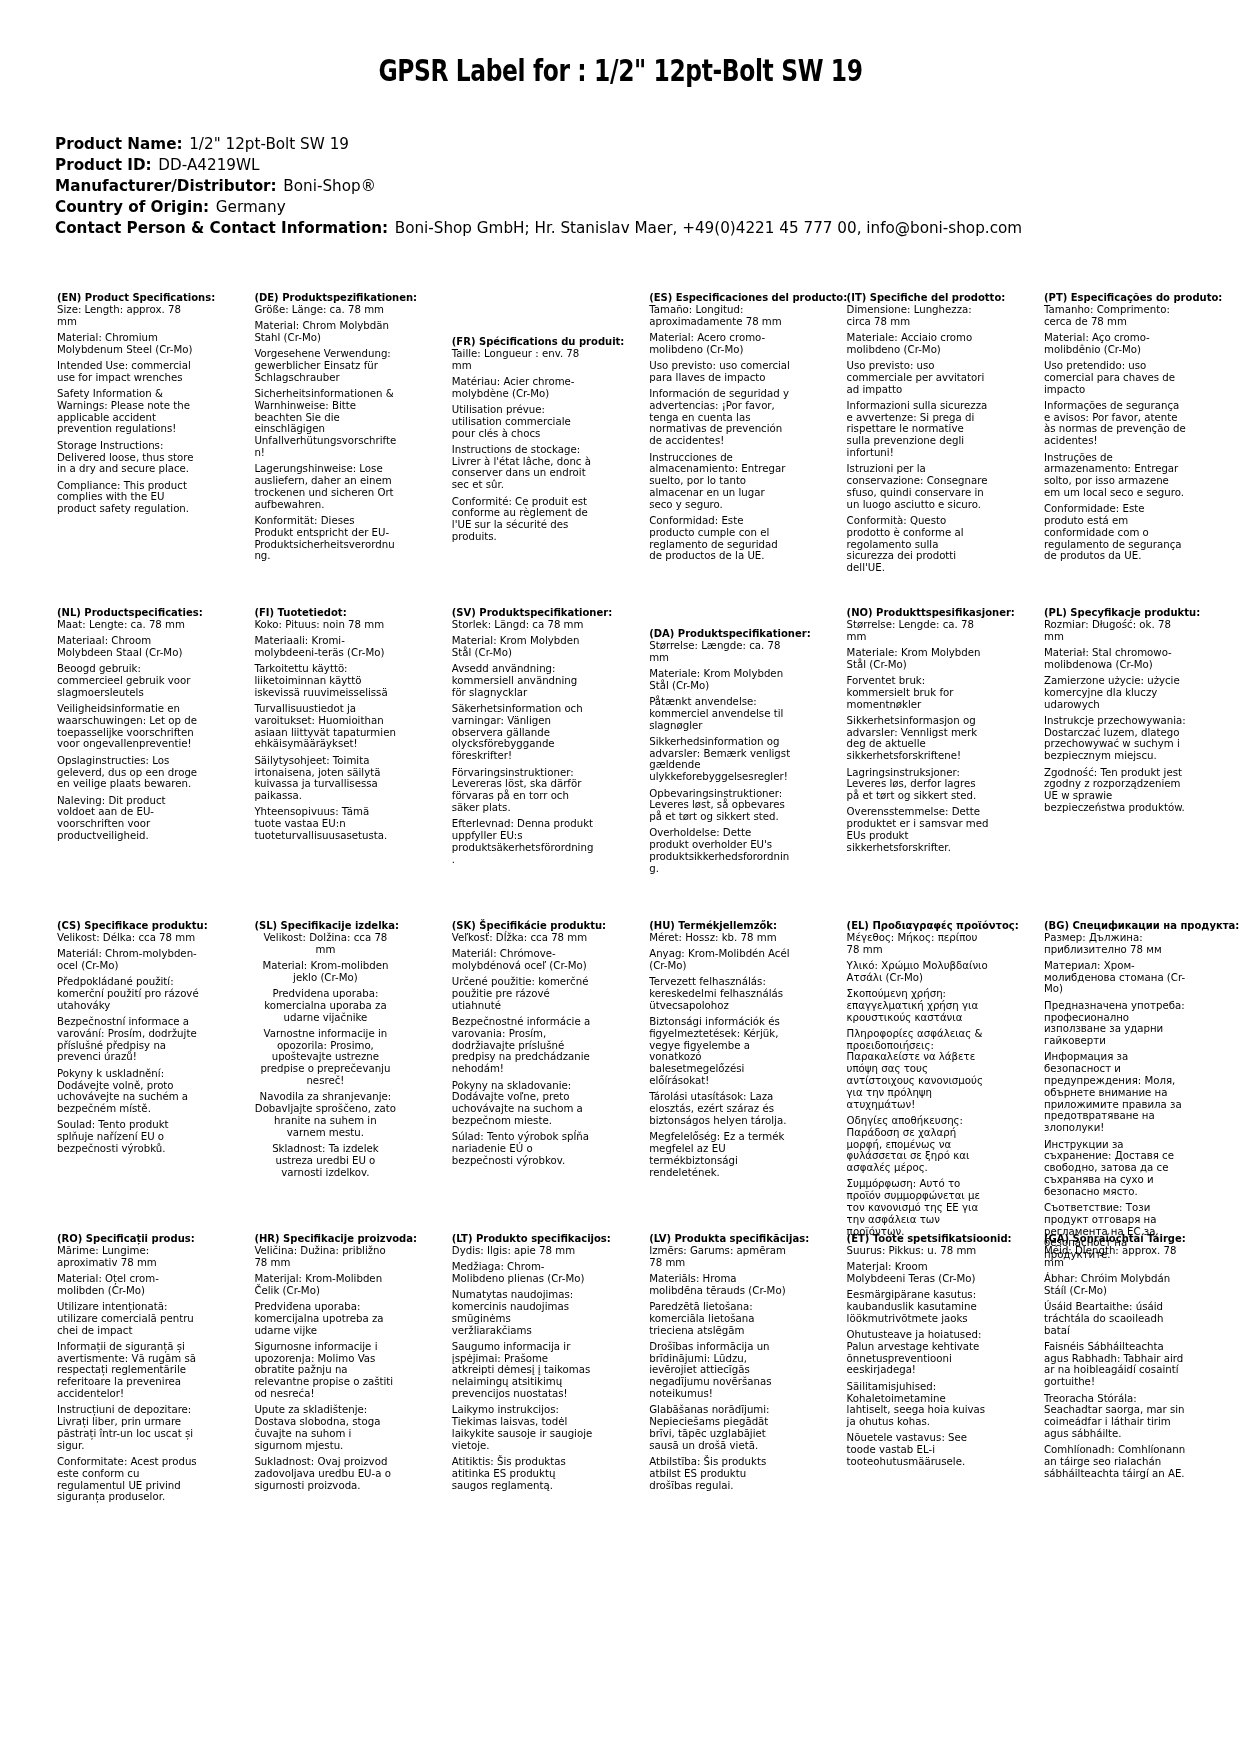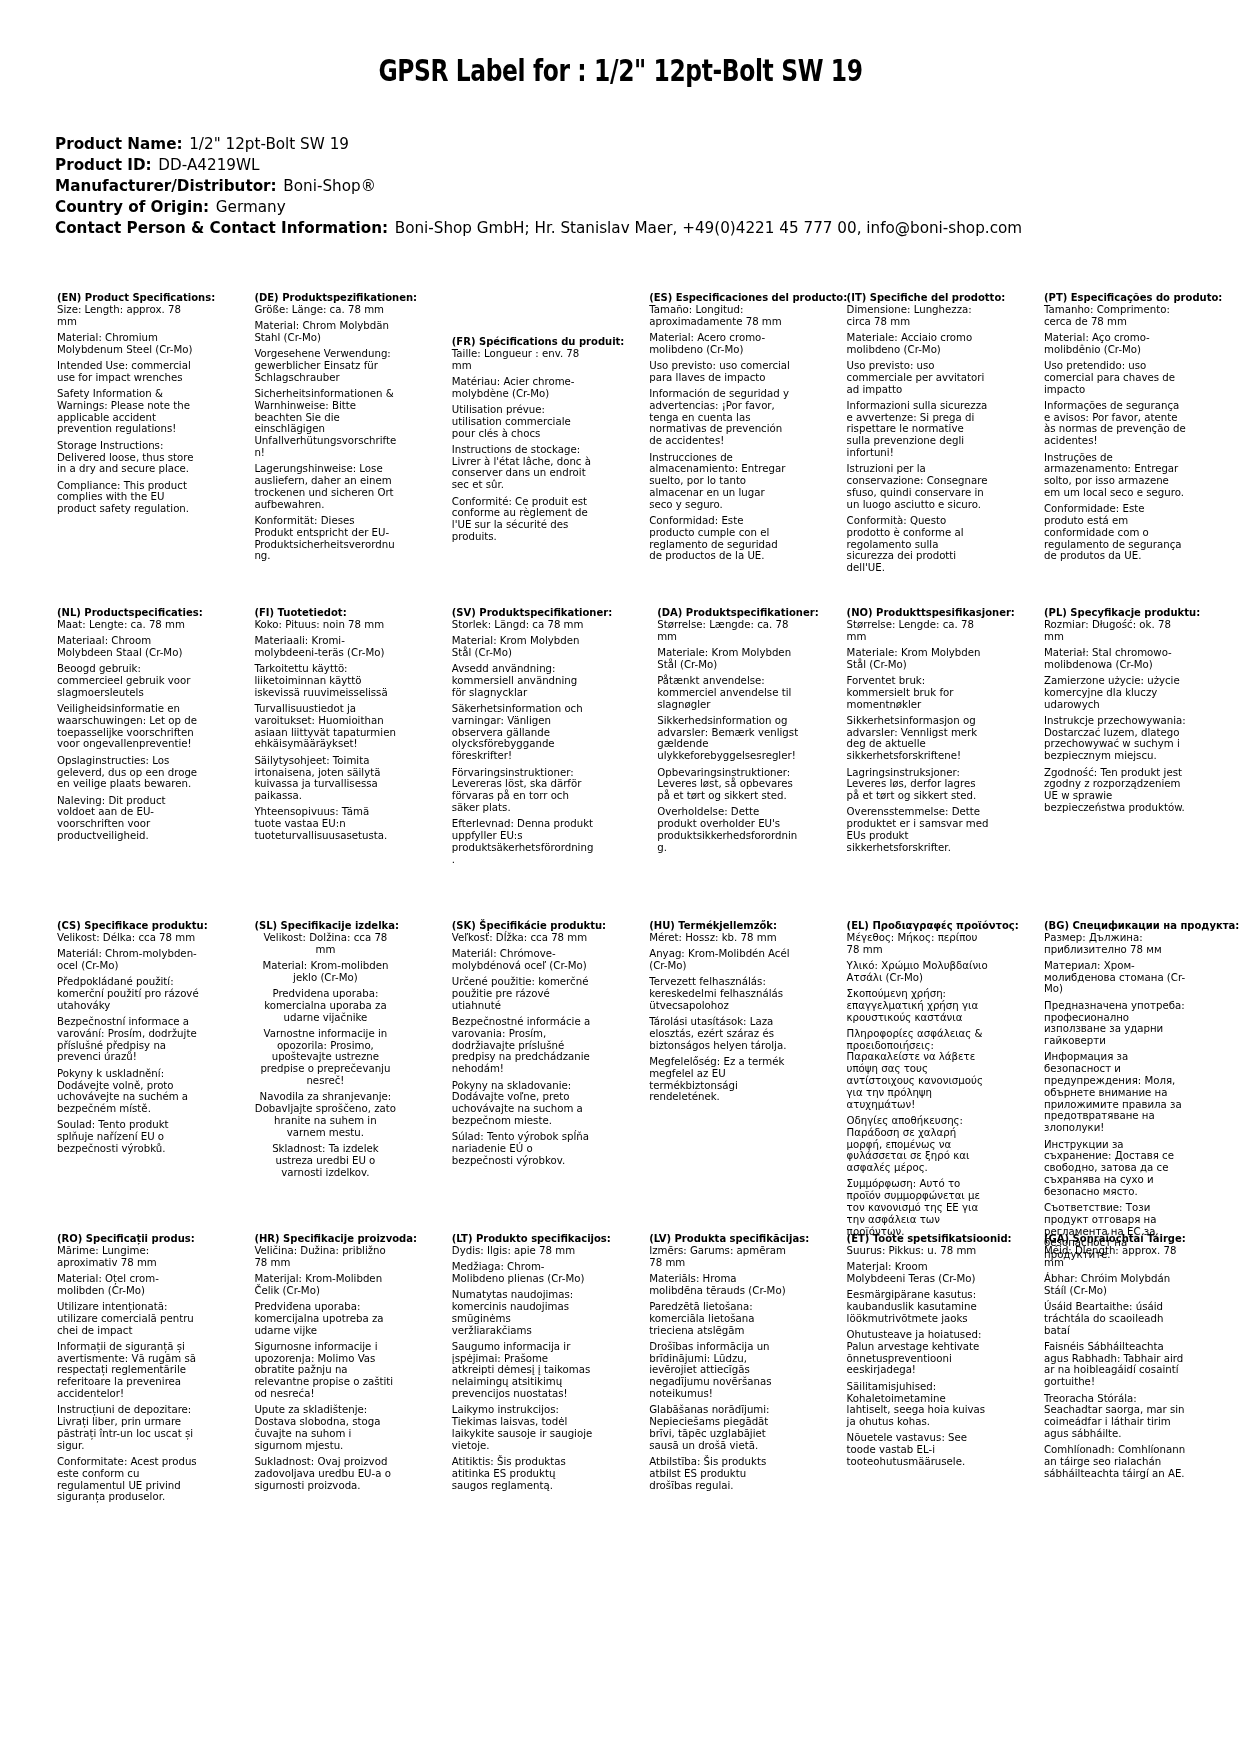--- a/index.html
+++ b/index.html
@@ -107,21 +107,21 @@
       </div>
       <div class="spec-cell" style="left: 451.8px; top: 607px;">
         <div class="spec-head">(SV) Produktspecifikationer:</div>
         <p>Storlek: Längd: ca 78 mm</p>
         <p>Material: Krom Molybden Stål (Cr-Mo)</p>
         <p>Avsedd användning: kommersiell användning för slagnycklar</p>
         <p>Säkerhetsinformation och varningar: Vänligen observera gällande olycksförebyggande föreskrifter!</p>
         <p>Förvaringsinstruktioner: Levereras löst, ska därför förvaras på en torr och säker plats.</p>
         <p>Efterlevnad: Denna produkt uppfyller EU:s produktsäkerhetsförordning.</p>
       </div>
-      <div class="spec-cell" style="left: 649.2px; top: 607px; margin-left: 8px;">
+      <div class="spec-cell" style="left: 649.2px; top: 628px;">
         <div class="spec-head">(DA) Produktspecifikationer:</div>
         <p>Størrelse: Længde: ca. 78 mm</p>
         <p>Materiale: Krom Molybden Stål (Cr-Mo)</p>
         <p>Påtænkt anvendelse: kommerciel anvendelse til slagnøgler</p>
         <p>Sikkerhedsinformation og advarsler: Bemærk venligst gældende ulykkeforebyggelsesregler!</p>
         <p>Opbevaringsinstruktioner: Leveres løst, så opbevares på et tørt og sikkert sted.</p>
         <p>Overholdelse: Dette produkt overholder EU's produktsikkerhedsforordning.</p>
       </div>
       <div class="spec-cell" style="left: 846.6px; top: 607px;">
         <div class="spec-head">(NO) Produkttspesifikasjoner:</div>
@@ -165,20 +165,21 @@
         <p>Určené použitie: komerčné použitie pre rázové utiahnuté</p>
         <p>Bezpečnostné informácie a varovania: Prosím, dodržiavajte príslušné predpisy na predchádzanie nehodám!</p>
         <p>Pokyny na skladovanie: Dodávajte voľne, preto uchovávajte na suchom a bezpečnom mieste.</p>
         <p>Súlad: Tento výrobok spĺňa nariadenie EÚ o bezpečnosti výrobkov.</p>
       </div>
       <div class="spec-cell" style="left: 649.2px; top: 920px;">
         <div class="spec-head">(HU) Termékjellemzők:</div>
         <p>Méret: Hossz: kb. 78 mm</p>
         <p>Anyag: Krom-Molibdén Acél (Cr-Mo)</p>
         <p>Tervezett felhasználás: kereskedelmi felhasználás ütvecsapolohoz</p>
+        <p>Biztonsági információk és figyelmeztetések: Kérjük, vegye figyelembe a vonatkozó balesetmegelőzési előírásokat!</p>
         <p>Tárolási utasítások: Laza elosztás, ezért száraz és biztonságos helyen tárolja.</p>
         <p>Megfelelőség: Ez a termék megfelel az EU termékbiztonsági rendeletének.</p>
       </div>
       <div class="spec-cell" style="left: 846.6px; top: 920px;">
         <div class="spec-head">(EL) Προδιαγραφές προϊόντος:</div>
         <p>Μέγεθος: Μήκος: περίπου 78 mm</p>
         <p>Υλικό: Χρώμιο Μολυβδαίνιο Ατσάλι (Cr-Mo)</p>
         <p>Σκοπούμενη χρήση: επαγγελματική χρήση για κρουστικούς καστάνια</p>
         <p>Πληροφορίες ασφάλειας &amp; προειδοποιήσεις: Παρακαλείστε να λάβετε υπόψη σας τους αντίστοιχους κανονισμούς για την πρόληψη ατυχημάτων!</p>
         <p>Οδηγίες αποθήκευσης: Παράδοση σε χαλαρή μορφή, επομένως να φυλάσσεται σε ξηρό και ασφαλές μέρος.</p>

